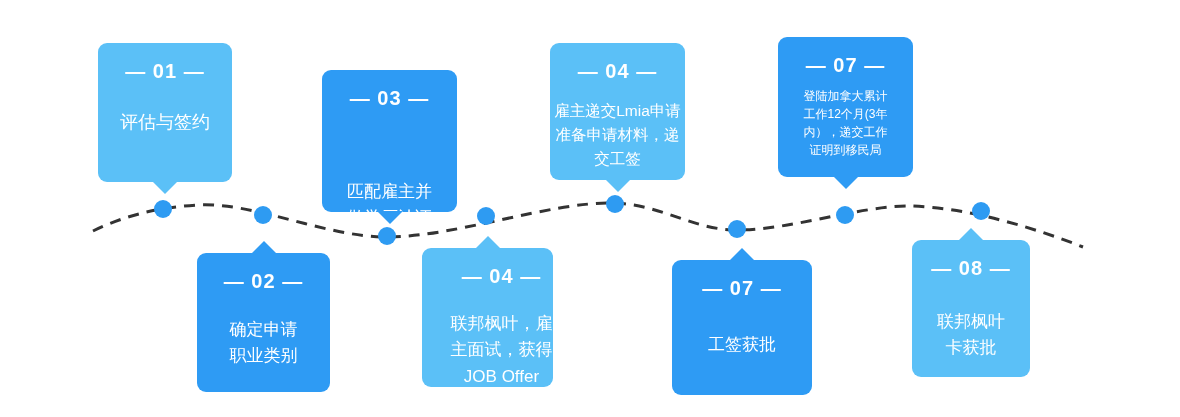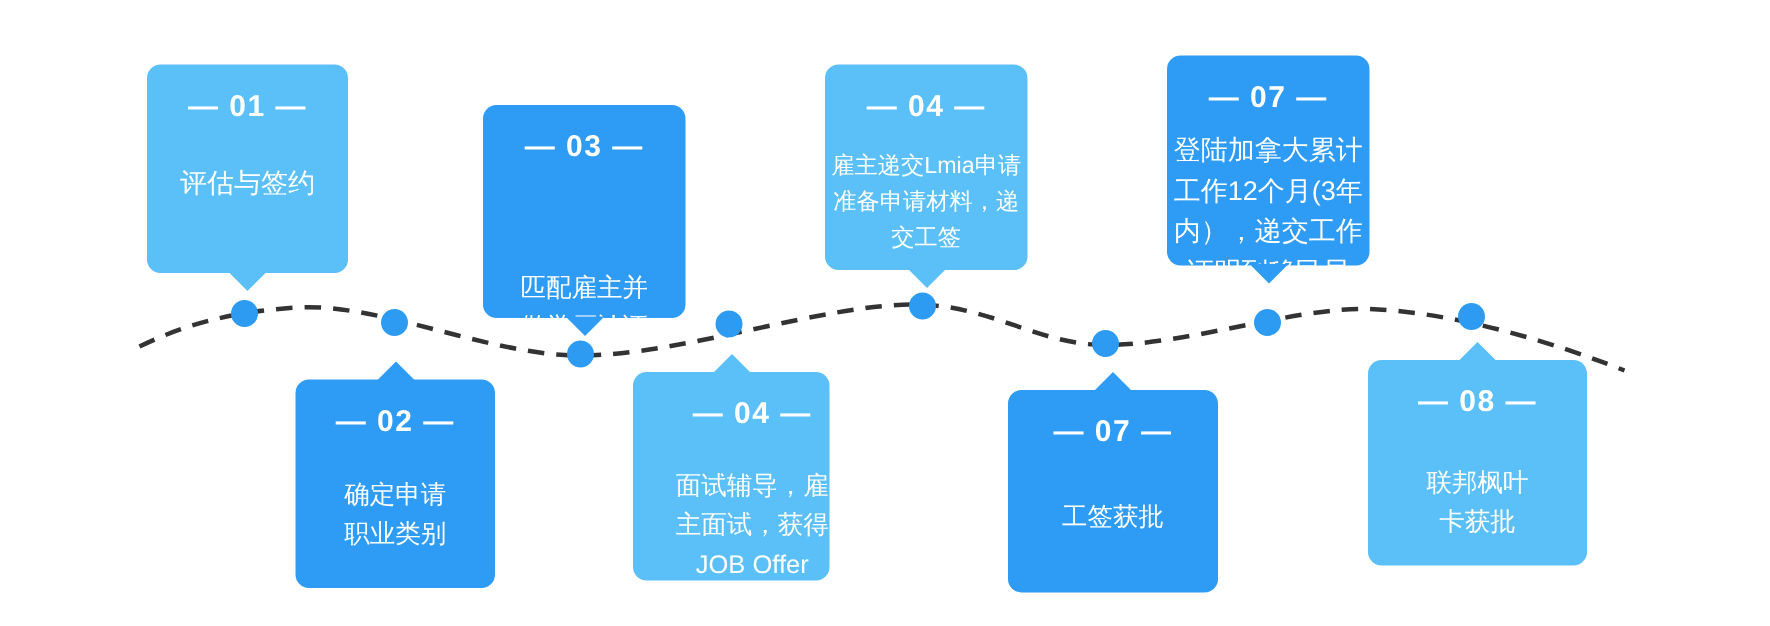--- a/index.html
+++ b/index.html
@@ -39,29 +39,29 @@
   .text{white-space:pre-line;line-height:1.55;font-size:17px;}
 
   
   .s1{left:98px; top:43px; width:134px;height:139px;}
   .s2{left:197px;top:253px;width:133px;height:139px;}
   .s3{left:322px;top:70px; width:135px;height:142px;gap:48px;}
   .s4{left:422px;top:248px;width:131px;height:139px;padding-left:28px;}
   .s5{left:550px;top:43px; width:135px;height:137px;}
   .s6{left:672px;top:260px;width:140px;height:135px;}
   .s7{left:778px;top:37px; width:135px;height:140px;}
-  .s8{left:912px;top:240px;width:146px;height:137px;}
+  .s8{left:912px;top:240px;width:118px;height:137px;}
 
   .s1 .text{margin-top:26px;font-size:18px;}
   .s2 .text{margin-top:24px;}
   .s3 .text{margin-top:21px;text-align:center;}
   .s4 .text{margin-top:23px;}
   .s5 .text{margin-top:16px;font-size:15.5px;}
   .s6 .text{margin-top:32px;}
-  .s7 .text{margin-top:10px;font-size:18px;line-height:1.5;}
+  .s7 .text{margin-top:10px;font-size:12px;line-height:1.5;}
   .s8 .text{margin-top:29px;}
 </style>
 </head>
 <body>
 
 <div class="canvas">
 
   <svg class="wave" viewBox="0 0 1180 417" aria-hidden="true">
     <path d="M 93 231
          C 120 218, 150 208, 198 205
@@ -92,21 +92,21 @@
   </div>
 
   <div class="step dark top s3">
     <div class="num">— 03 —</div>
     <div class="text">匹配雇主并
 做学历认证</div>
   </div>
 
   <div class="step light bottom s4">
     <div class="num">— 04 —</div>
-    <div class="text">面试辅导，雇
+    <div class="text">联邦枫叶，雇
 主面试，获得
 JOB Offer</div>
   </div>
 
   <div class="step light top s5">
     <div class="num">— 04 —</div>
     <div class="text">雇主递交Lmia申请
 准备申请材料，递
 交工签</div>
   </div>

